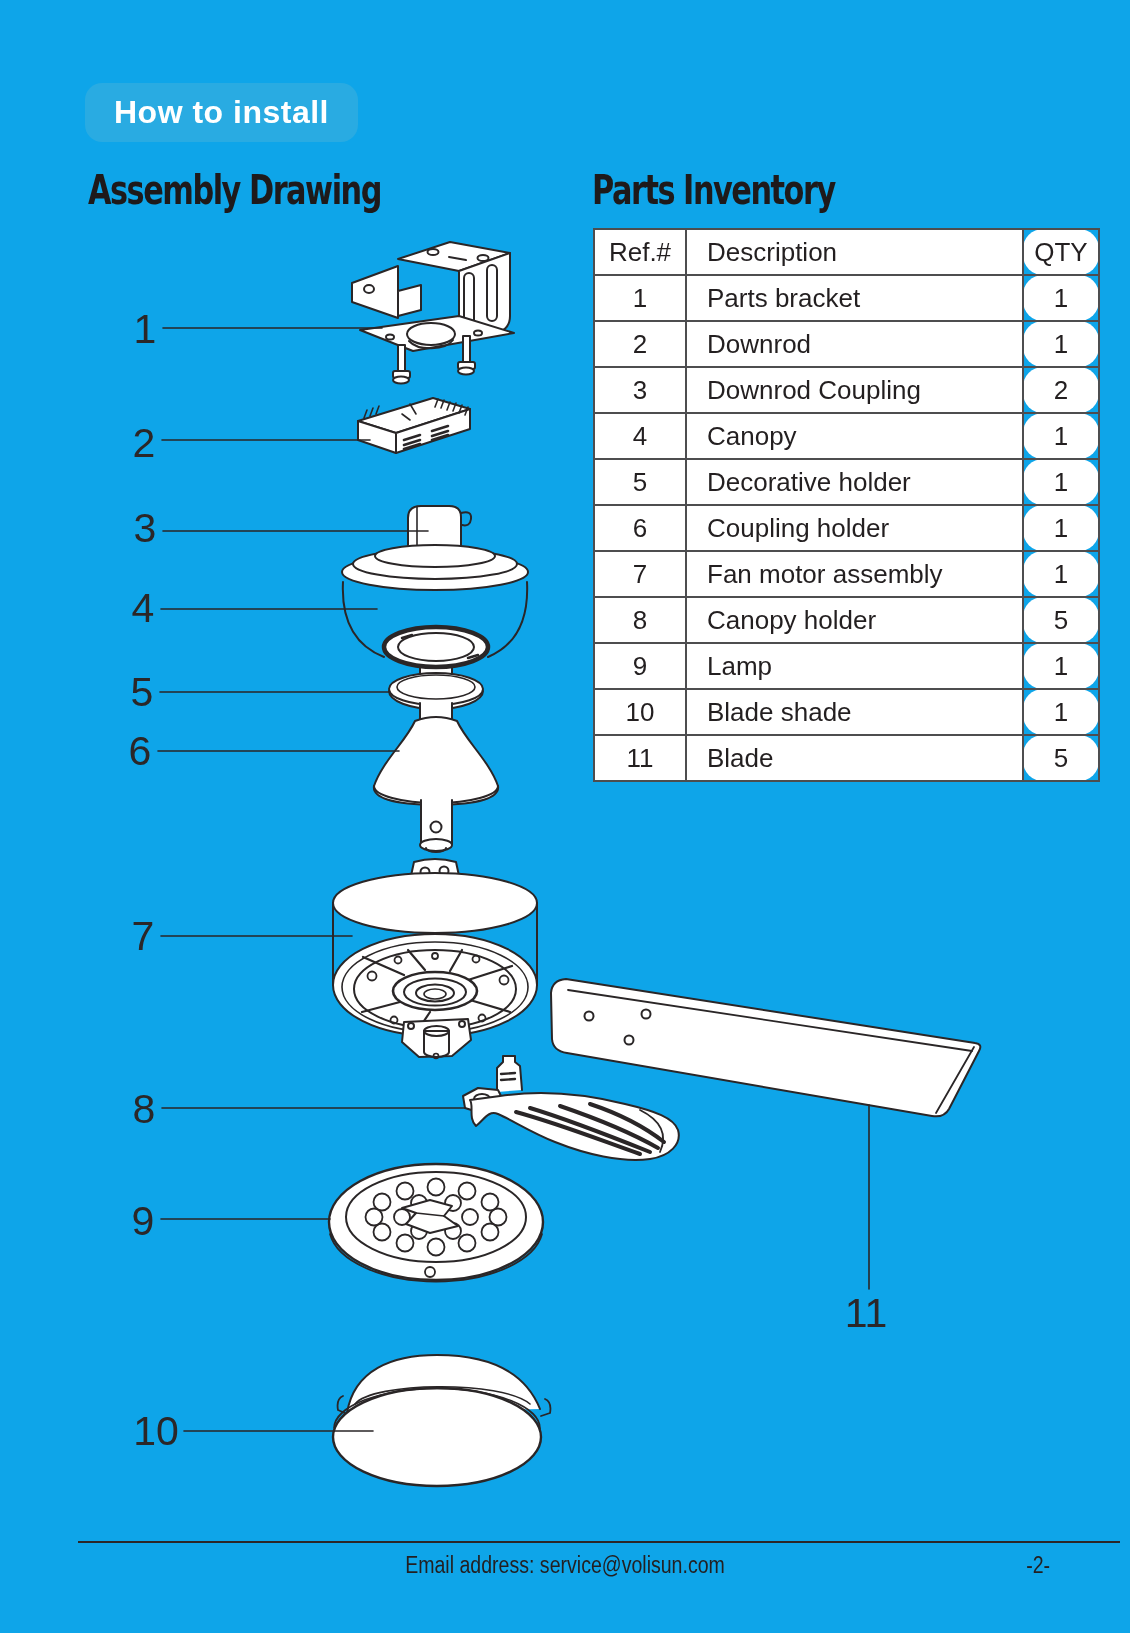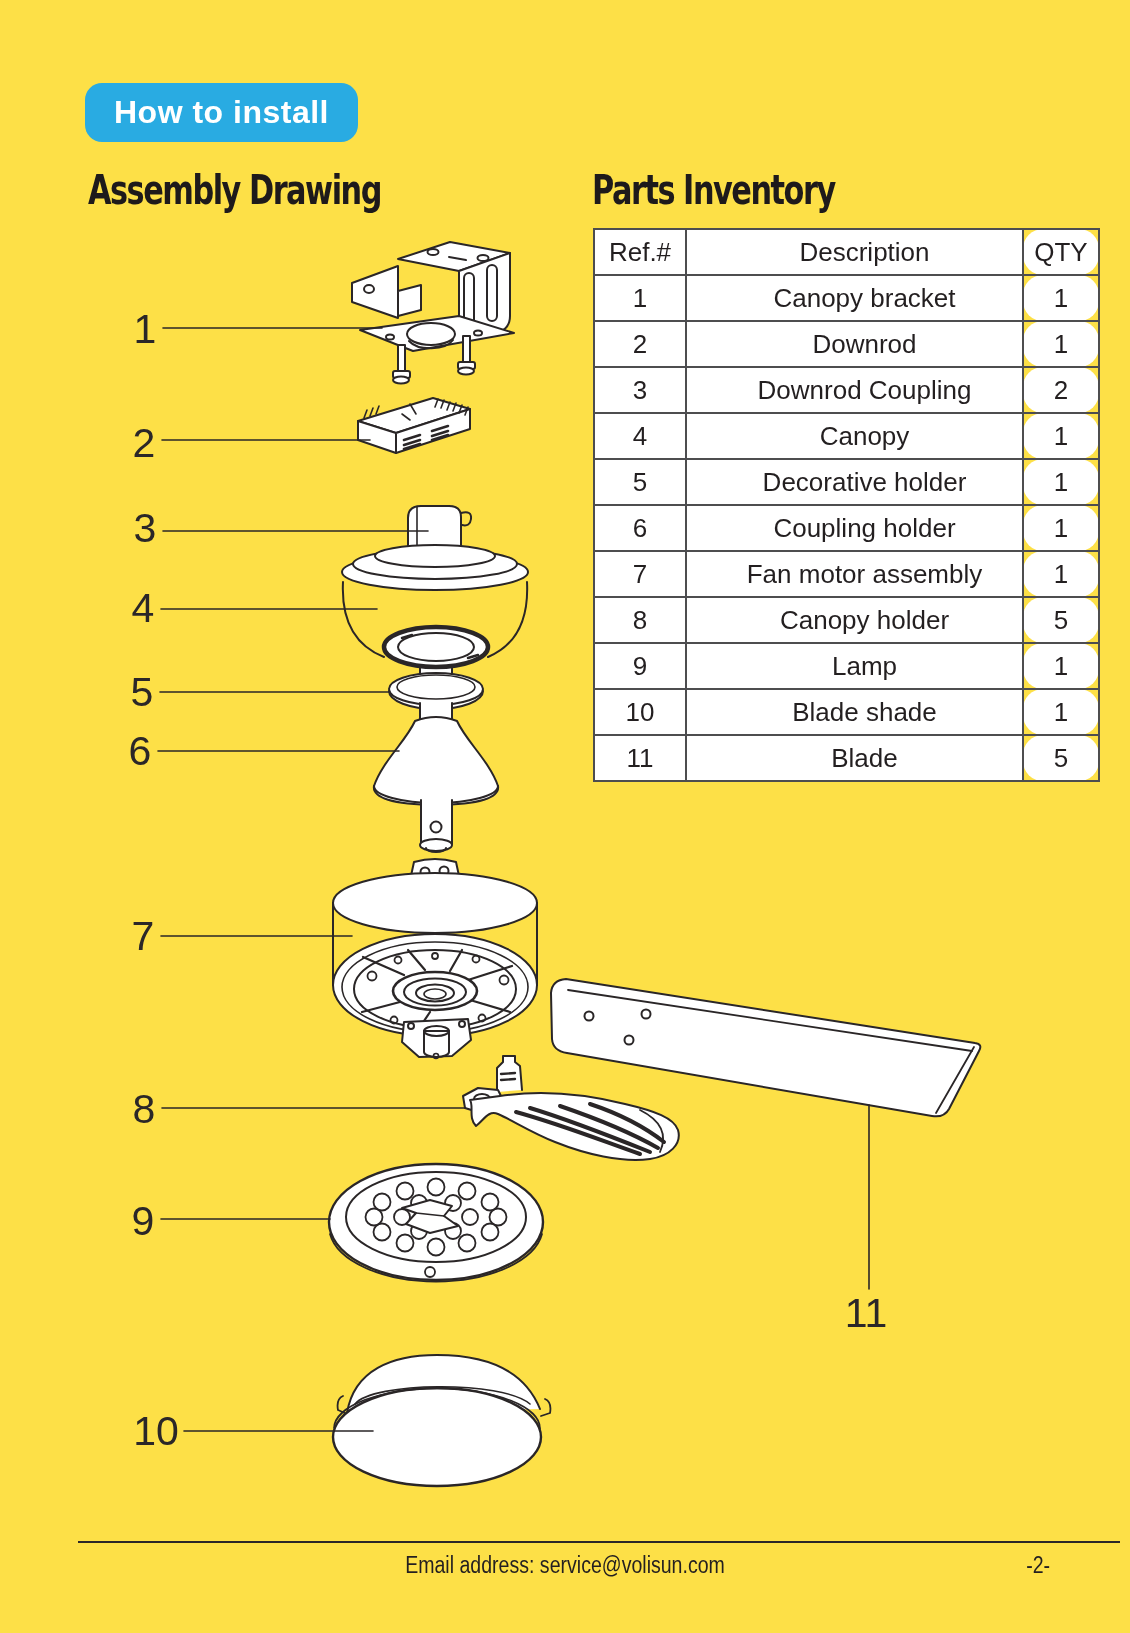--- a/index.html
+++ b/index.html
@@ -1,31 +1,31 @@
 <!DOCTYPE html>
 <html><head>
 <meta charset="utf-8">
 <style>
   html,body{margin:0;padding:0;background:#ffffff;}
-  .page{position:relative;width:1130px;height:1633px;background:#fde047;overflow:hidden;
+  .page{position:relative;width:1130px;height:1633px;background:#0ea5e9;overflow:hidden;
         font-family:"Liberation Sans",sans-serif;color:#231F20;}
   .badge{position:absolute;left:85px;top:83px;width:273px;height:59px;background:#29ABE2;
          border-radius:17px;display:flex;align-items:center;justify-content:center;}
   .badge span{color:#FFFFFF;font-size:32px;font-weight:bold;letter-spacing:0.5px;}
   .heading{position:absolute;top:168px;margin:0;font-family:"DejaVu Sans",sans-serif;
            font-weight:bold;font-size:41px;line-height:1.1;color:#1E1A1B;letter-spacing:-2px;
            transform:scaleX(0.74);transform-origin:left center;white-space:nowrap;}
   .heading-left{left:88px;}
   .heading-right{left:592px;}
   table.parts{position:absolute;left:593px;top:228px;border-collapse:collapse;
               font-size:26px;color:#231F20;}
   table.parts th,table.parts td{border:2px solid #4D4D4F;font-weight:normal;
               height:44px;padding:0;background:#fff;}
   .c-ref{width:90px;text-align:center;}
-  .c-desc{width:315px;text-align:center;padding-left:20px !important;}
+  .c-desc{width:315px;text-align:left;padding-left:20px !important;}
   .c-qty{width:74px;text-align:center;border-radius:20px;}
   svg.art{position:absolute;left:0;top:0;}
   .footer-rule{position:absolute;left:78px;top:1541px;width:1042px;height:0;
                border-top:2px solid #2B2728;}
   .footer-email{position:absolute;left:565px;top:1552px;font-size:23px;color:#231F20;
                 transform:translateX(-50%) scaleX(0.85);white-space:nowrap;}
   .footer-page{position:absolute;right:80px;top:1552px;font-size:23px;color:#231F20;
                transform:scaleX(0.85);transform-origin:right center;}
 </style>
 </head>
@@ -44,21 +44,21 @@
     <thead>
       <tr>
         <th class="c-ref">Ref.#</th>
         <th class="c-desc">Description</th>
         <th class="c-qty">QTY</th>
       </tr>
     </thead>
     <tbody>
       <tr>
           <td class="c-ref">1</td>
-          <td class="c-desc">Canopy bracket</td>
+          <td class="c-desc">Parts bracket</td>
           <td class="c-qty">1</td>
         </tr>
       <tr>
           <td class="c-ref">2</td>
           <td class="c-desc">Downrod</td>
           <td class="c-qty">1</td>
         </tr>
       <tr>
           <td class="c-ref">3</td>
           <td class="c-desc">Downrod Coupling</td>

